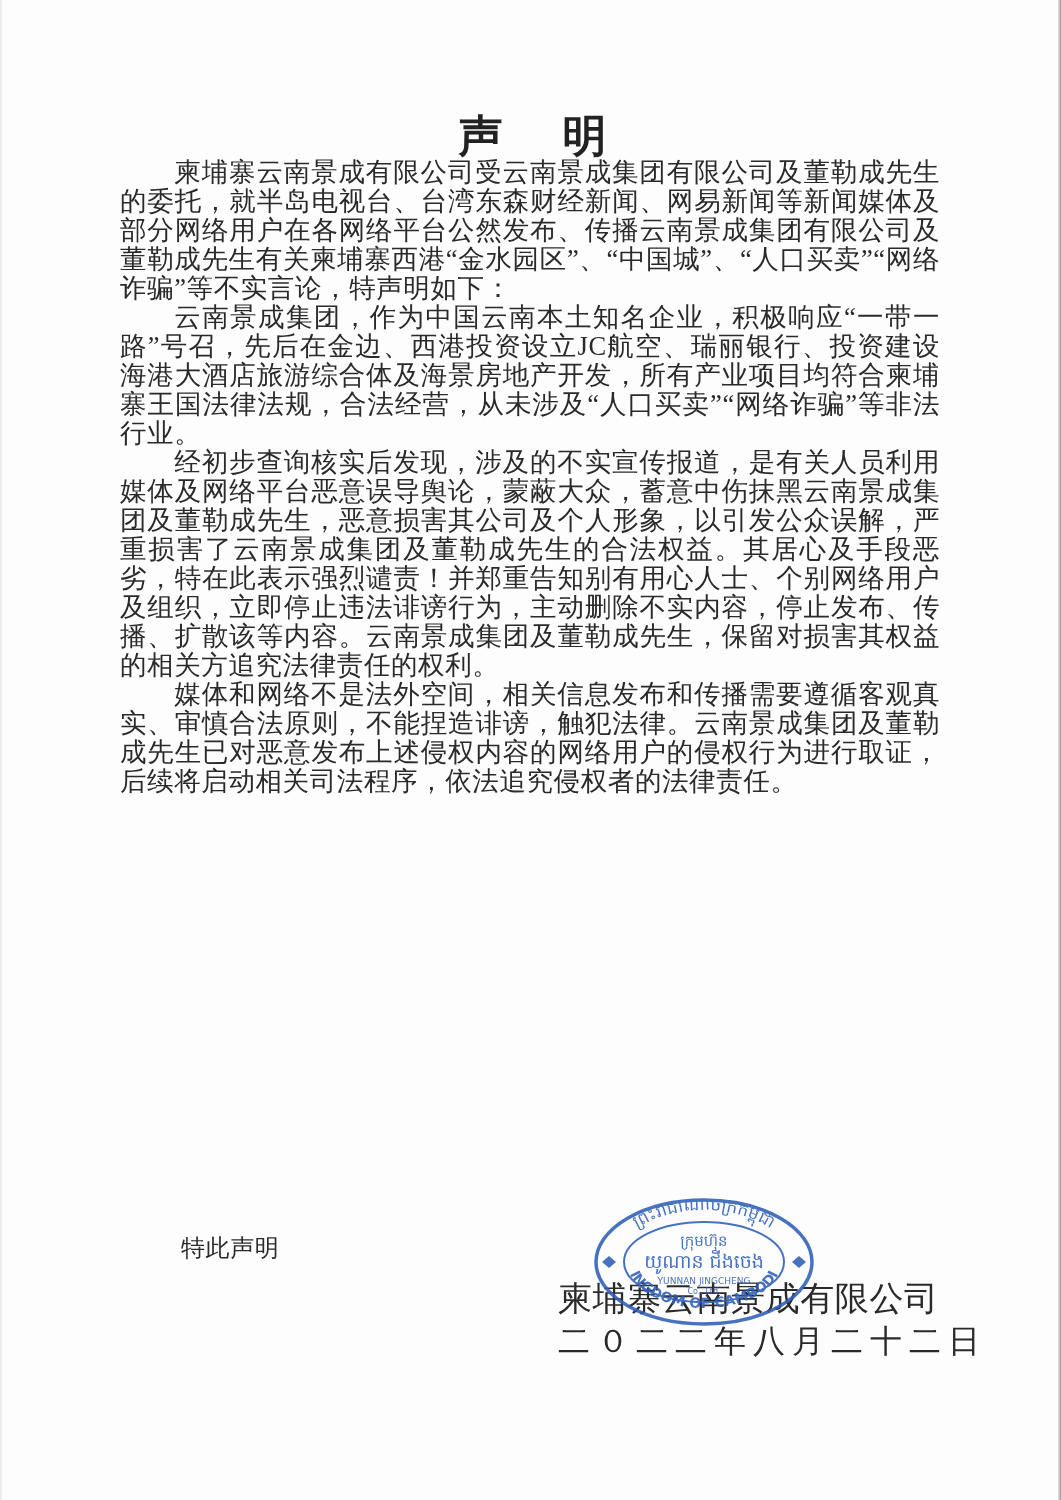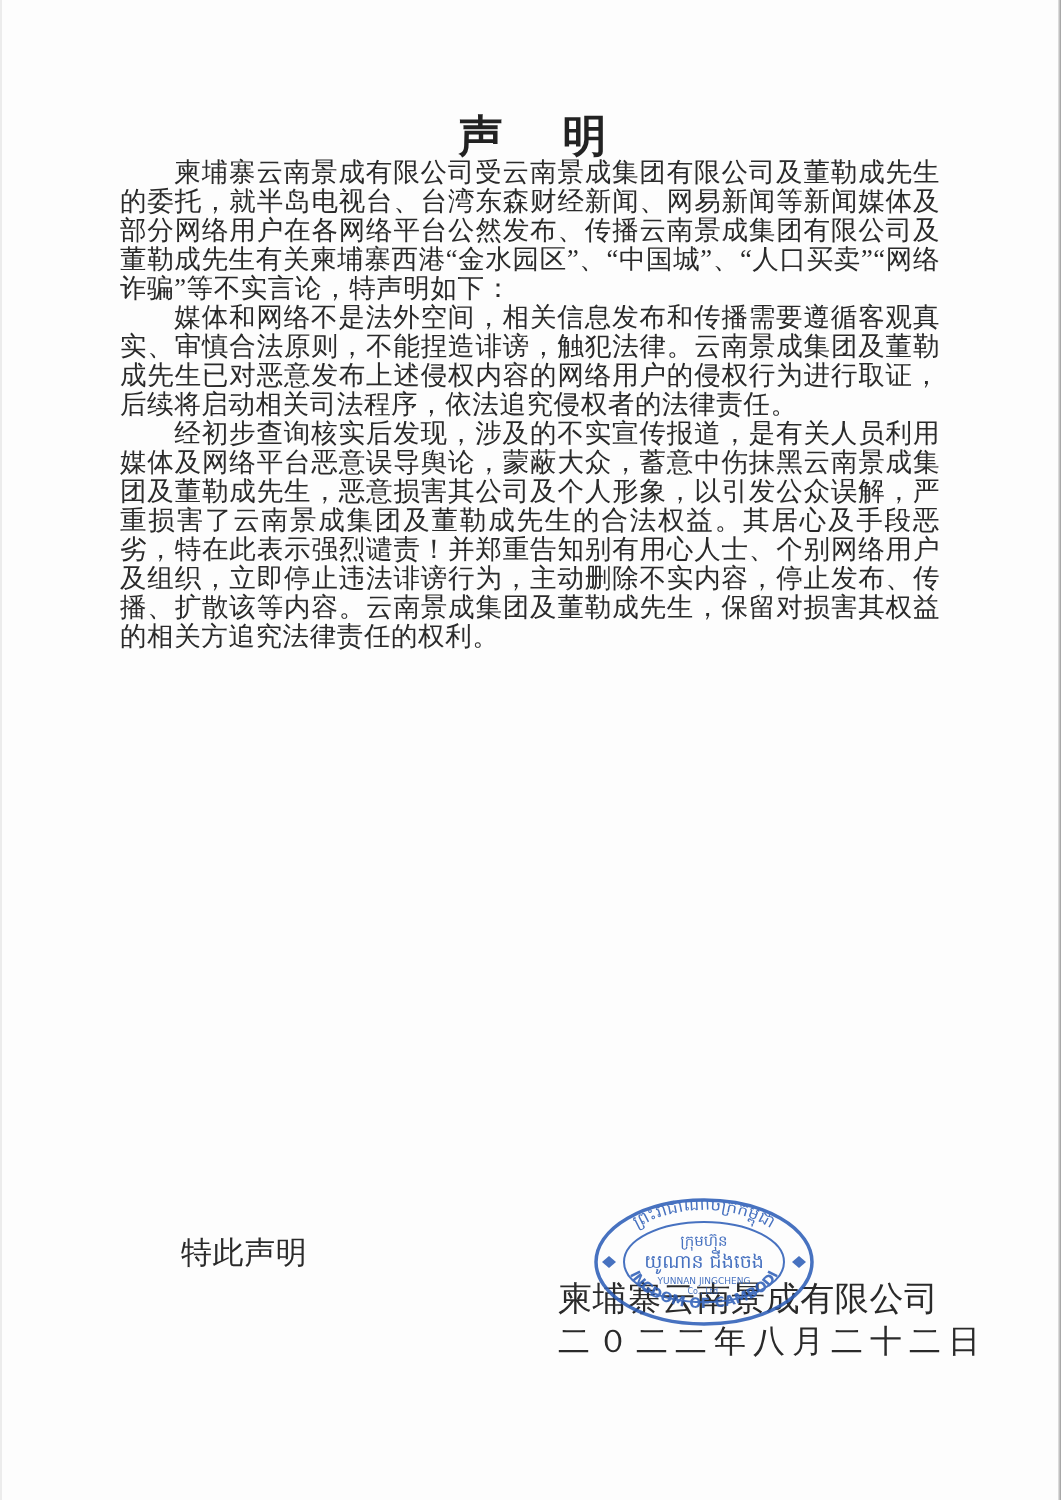--- a/index.html
+++ b/index.html
@@ -30,21 +30,21 @@
     position: absolute; top: 158px; left: 120px; width: 820px;
     font-size: 26.5px; line-height: 29px;
     text-align: justify;
     letter-spacing: 0.6px;
     font-family: Liberation Serif, serif;
   }
   .para { margin: 0; text-indent: 2.05em; }
   .para.noindent { text-indent: 0; }
   .closing {
     position: absolute; top: 1232px; left: 181px;
-    font-size: 31px; letter-spacing: 0.6px;
+    font-size: 24px; letter-spacing: 0.6px;
   }
   .sig-company {
     position: absolute; top: 1276px; left: 558px;
     font-size: 34px; letter-spacing: 0.6px; z-index: 1;
   }
   .sig-date {
     position: absolute; top: 1320px; left: 558px;
     font-size: 32px; letter-spacing: 7px; z-index: 1;
   }
   .stamp {
@@ -55,22 +55,23 @@
 </head>
 <body>
 
 <div class="page-edge-left"></div>
 <div class="page-edge-right"></div>
 
 <h1 class="title" style="margin:12px;font-weight:bold;">声明</h1>
 
 <div class="body-text">
   <p class="para">柬埔寨云南景成有限公司受云南景成集团有限公司及董勒成先生的委托，就半岛电视台、台湾东森财经新闻、网易新闻等新闻媒体及部分网络用户在各网络平台公然发布、传播云南景成集团有限公司及董勒成先生有关柬埔寨西港“金水园区”、“中国城”、“人口买卖”“网络诈骗”等不实言论，特声明如下：</p>
+  <p class="para">云南景成集团，作为中国云南本土知名企业，积极响应“一带一路”号召，先后在金边、西港投资设立JC航空、瑞丽银行、投资建设海港大酒店旅游综合体及海景房地产开发，所有产业项目均符合柬埔寨王国法律法规，合法经营，从未涉及“人口买卖”“网络诈骗”等非法行业。</p>
+  <p class="para">经初步查询核实后发现，涉及的不实宣传报道，是有关人员利用媒体及网络平台恶意误导舆论，蒙蔽大众，蓄意中伤抹黑云南景成集团及董勒成先生，恶意损害其公司及个人形象，以引发公众误解，严重损害了云南景成集团及董勒成先生的合法权益。其居心及手段恶劣，特在此表示强烈谴责！并郑重告知别有用心人士、个别网络用户及组织，立即停止违法诽谤行为，主动删除不实内容，停止发布、传播、扩散该等内容。云南景成集团及董勒成先生，保留对损害其权益的相关方追究法律责任的权利。</p>
   <p class="para">媒体和网络不是法外空间，相关信息发布和传播需要遵循客观真实、审慎合法原则，不能捏造诽谤，触犯法律。云南景成集团及董勒成先生已对恶意发布上述侵权内容的网络用户的侵权行为进行取证，后续将启动相关司法程序，依法追究侵权者的法律责任。</p>
-  <p class="para">经初步查询核实后发现，涉及的不实宣传报道，是有关人员利用媒体及网络平台恶意误导舆论，蒙蔽大众，蓄意中伤抹黑云南景成集团及董勒成先生，恶意损害其公司及个人形象，以引发公众误解，严重损害了云南景成集团及董勒成先生的合法权益。其居心及手段恶劣，特在此表示强烈谴责！并郑重告知别有用心人士、个别网络用户及组织，立即停止违法诽谤行为，主动删除不实内容，停止发布、传播、扩散该等内容。云南景成集团及董勒成先生，保留对损害其权益的相关方追究法律责任的权利。</p>
 </div>
 
 <div class="closing">特此声明</div>
 
 <div class="sig-company">柬埔寨云南景成有限公司</div>
 <div class="sig-date">二０二二年八月二十二日</div>
 
 <div class="stamp">
   <svg width="224" height="132" viewBox="0 0 224 132">
     <defs>

